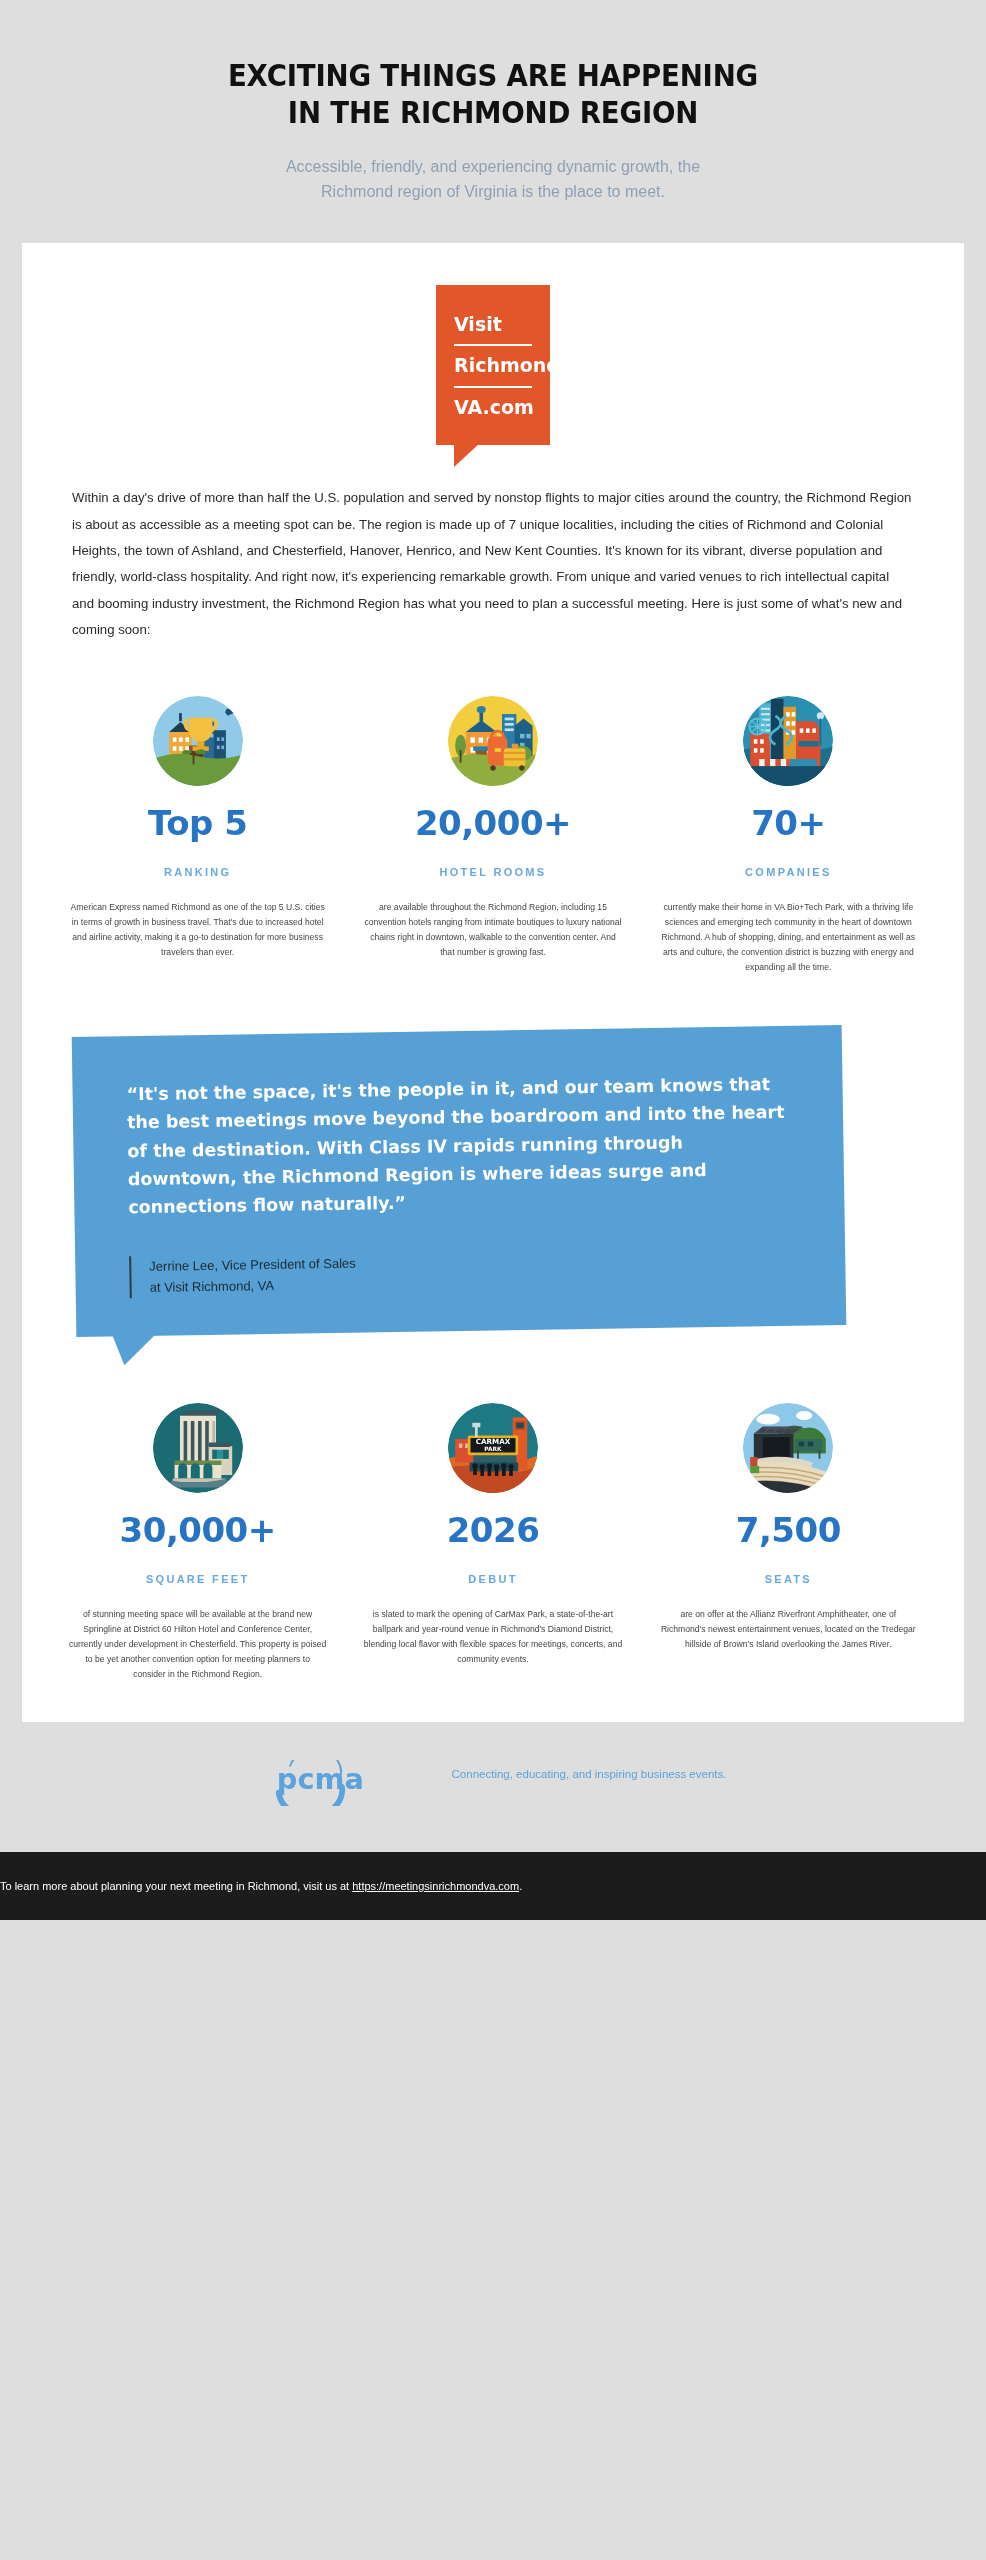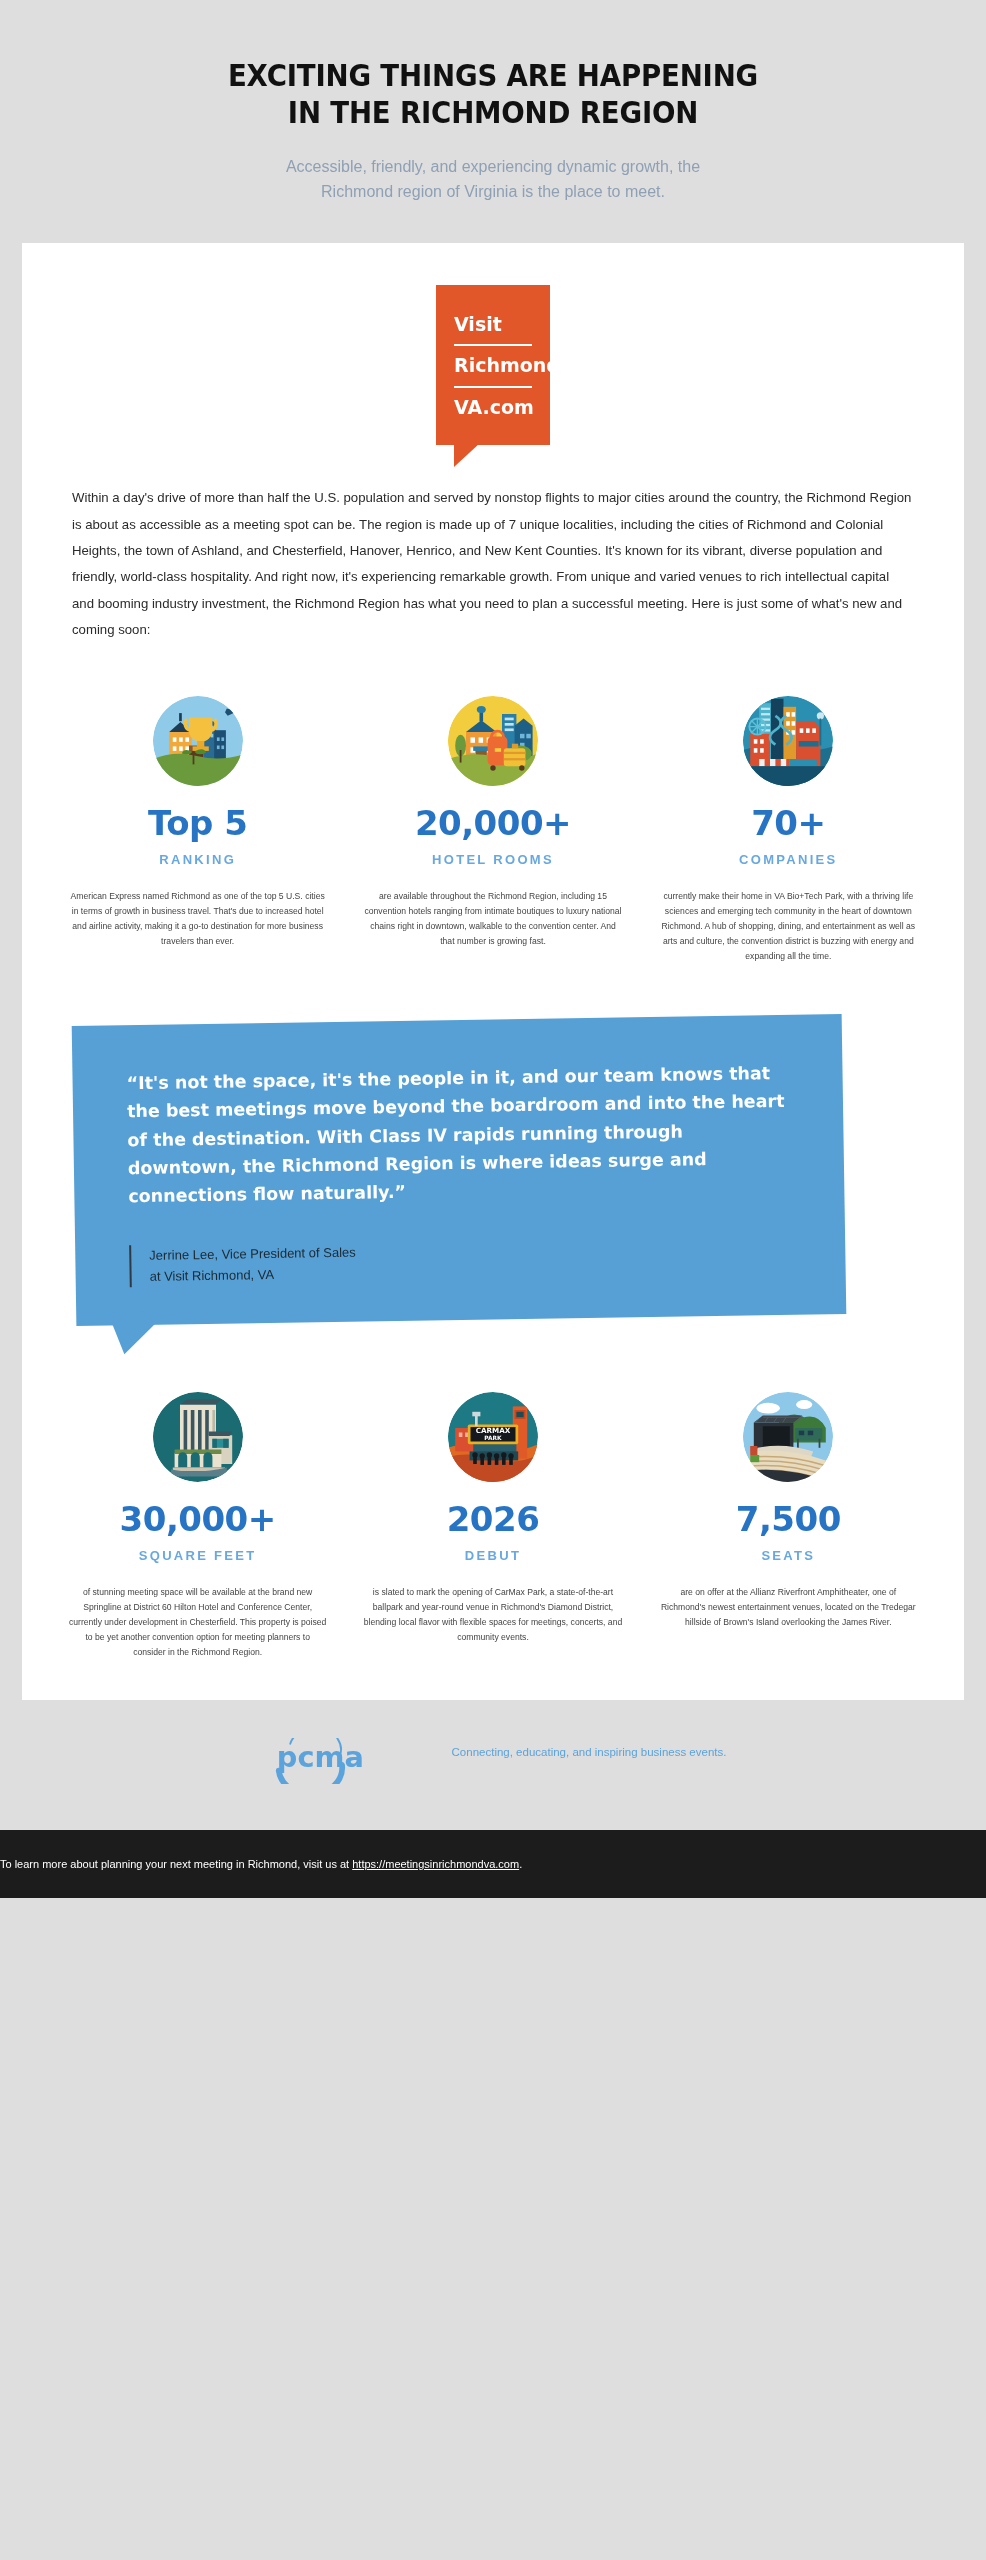--- a/index.html
+++ b/index.html
@@ -95,22 +95,22 @@
   .stat .big {
     margin-top:20px;
     font-family:"DejaVu Sans", sans-serif;
     font-weight:bold;
     font-size:34px;
     line-height:1;
     color:#2874c4;
     letter-spacing:-0.5px;
   }
   .stat .label {
-    margin-top:12px;
-    font-size:13px;
+    margin-top:26px;
+    font-size:11px;
     letter-spacing:2.3px;
     color:#68a8e0;
     font-weight:600;
   }
   .stat .body {
     margin-top:22px;
     font-size:8.6px;
     line-height:1.75;
     color:#444444;
     padding:0 4px;

